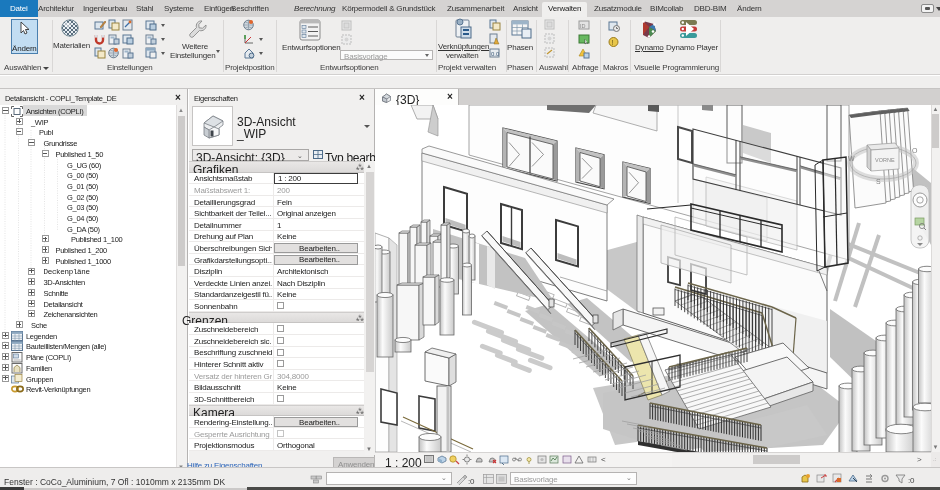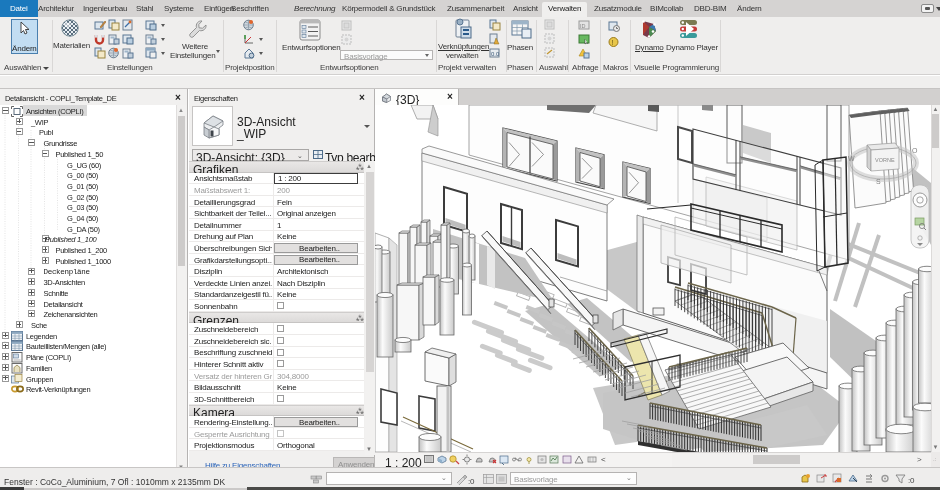--- a/index.html
+++ b/index.html
@@ -294,21 +294,21 @@
 <div class="abs t7" style="left:67px;top:160.5px;">G_UG (60)</div>
 <div class="abs t7" style="left:67px;top:171.2px;">G_00 (50)</div>
 <div class="abs t7" style="left:67px;top:181.9px;">G_01 (50)</div>
 <div class="abs t7" style="left:67px;top:192.6px;">G_02 (50)</div>
 <div class="abs t7" style="left:67px;top:203.3px;">G_03 (50)</div>
 <div class="abs t7" style="left:67px;top:214.0px;">G_04 (50)</div>
 <div class="abs t7" style="left:67px;top:224.7px;">G_DA (50)</div>
 <div class="abs" style="left:41.5px;top:235.4px;width:7px;height:7px;border:1px solid #999;background:#fff;"></div>
 <div class="abs" style="left:42.7px;top:238.3px;width:4.6px;height:1px;background:#555;"></div>
 <div class="abs" style="left:44.5px;top:236.6px;width:1px;height:4.6px;background:#555;"></div>
-<div class="abs t7" style="left:45px;top:235.4px;font-style:italic;">Published 1_100</div>
+<div class="abs t7" style="left:71px;top:235.4px;">Published 1_100</div>
 <div class="abs" style="left:41.5px;top:246.1px;width:7px;height:7px;border:1px solid #999;background:#fff;"></div>
 <div class="abs" style="left:42.7px;top:249.0px;width:4.6px;height:1px;background:#555;"></div>
 <div class="abs" style="left:44.5px;top:247.3px;width:1px;height:4.6px;background:#555;"></div>
 <div class="abs t7" style="left:55.5px;top:246.1px;">Published 1_200</div>
 <div class="abs" style="left:41.5px;top:256.8px;width:7px;height:7px;border:1px solid #999;background:#fff;"></div>
 <div class="abs" style="left:42.7px;top:259.7px;width:4.6px;height:1px;background:#555;"></div>
 <div class="abs" style="left:44.5px;top:258.0px;width:1px;height:4.6px;background:#555;"></div>
 <div class="abs t7" style="left:55.5px;top:256.8px;">Published 1_1000</div>
 <div class="abs" style="left:28px;top:267.5px;width:7px;height:7px;border:1px solid #999;background:#fff;"></div>
 <div class="abs" style="left:29.2px;top:270.4px;width:4.6px;height:1px;background:#555;"></div>
@@ -452,21 +452,21 @@
 <div class="abs t8" style="left:277px;top:278.8px;color:#222;">Nach Disziplin</div>
 <div class="abs" style="left:189px;top:288.6px;width:175px;height:11.6px;background:#fff;border-bottom:1px solid #eceae9;"></div>
 <div class="abs" style="left:273px;top:288.6px;width:1px;height:11.6px;background:#eceae9;"></div>
 <div class="abs t8" style="left:194px;top:290.4px;color:#222;width:78px;overflow:hidden;">Standardanzeigestil fü...</div>
 <div class="abs t8" style="left:277px;top:290.4px;color:#222;">Keine</div>
 <div class="abs" style="left:189px;top:300.2px;width:175px;height:11.6px;background:#fff;border-bottom:1px solid #eceae9;"></div>
 <div class="abs" style="left:273px;top:300.2px;width:1px;height:11.6px;background:#eceae9;"></div>
 <div class="abs t8" style="left:194px;top:302.0px;color:#222;width:78px;overflow:hidden;">Sonnenbahn</div>
 <div class="cb" style="left:277px;top:302.2px;"></div>
 <div class="abs" style="left:189px;top:311.8px;width:175px;height:11.6px;background:linear-gradient(#e9e7e6,#dcdad9);border-top:1px solid #cfcdcc;border-bottom:1px solid #c6c4c3;"></div>
-<div class="abs t8d" style="left:193px;top:313.6px;">Grenzen</div>
+<div class="abs t8d" style="left:182px;top:313.6px;">Grenzen</div>
 <div class="abs" style="left:356px;top:312.8px;font-size:7px;color:#555;">⁂</div>
 <div class="abs" style="left:189px;top:323.4px;width:175px;height:11.6px;background:#fff;border-bottom:1px solid #eceae9;"></div>
 <div class="abs" style="left:273px;top:323.4px;width:1px;height:11.6px;background:#eceae9;"></div>
 <div class="abs t8" style="left:194px;top:325.2px;color:#222;width:78px;overflow:hidden;">Zuschneidebereich</div>
 <div class="cb" style="left:277px;top:325.4px;"></div>
 <div class="abs" style="left:189px;top:335.0px;width:175px;height:11.6px;background:#fff;border-bottom:1px solid #eceae9;"></div>
 <div class="abs" style="left:273px;top:335.0px;width:1px;height:11.6px;background:#eceae9;"></div>
 <div class="abs t8" style="left:194px;top:336.8px;color:#222;width:78px;overflow:hidden;">Zuschneidebereich sic...</div>
 <div class="cb" style="left:277px;top:337.0px;"></div>
 <div class="abs" style="left:189px;top:346.6px;width:175px;height:11.6px;background:#fff;border-bottom:1px solid #eceae9;"></div>
@@ -502,21 +502,21 @@
 <div class="abs t8" style="left:194px;top:429.6px;color:#9b9b9b;width:78px;overflow:hidden;">Gesperrte Ausrichtung</div>
 <div class="cb" style="left:277px;top:429.8px;border-color:#c4c4c4;"></div>
 <div class="abs" style="left:189px;top:439.4px;width:175px;height:11.6px;background:#fff;border-bottom:1px solid #eceae9;"></div>
 <div class="abs" style="left:273px;top:439.4px;width:1px;height:11.6px;background:#eceae9;"></div>
 <div class="abs t8" style="left:194px;top:441.2px;color:#222;width:78px;overflow:hidden;">Projektionsmodus</div>
 <div class="abs t8" style="left:277px;top:441.2px;color:#222;">Orthogonal</div>
 <div class="abs" style="left:365px;top:161px;width:10px;height:294px;background:#f2f1f0;"></div>
 <div class="abs" style="left:366px;top:163px;font-size:6px;color:#777;">▲</div>
 <div class="abs" style="left:366px;top:446px;font-size:6px;color:#777;">▼</div>
 <div class="abs" style="left:366px;top:172px;width:8px;height:200px;background:#d6d4d3;"></div>
-<div class="abs t8" style="left:205px;top:461px;color:#2a63b8;text-decoration:underline;text-align:right;">Hilfe zu Eigenschaften</div>
+<div class="abs t8" style="left:187px;top:461px;color:#2a63b8;text-decoration:underline;text-align:right;">Hilfe zu Eigenschaften</div>
 <div class="abs" style="left:333px;top:457px;width:42px;height:14px;background:#d4d2d1;border:1px solid #b9b7b6;"></div>
 <div class="abs t8" style="left:338px;top:460px;color:#8f8f8f;">Anwenden</div>
 <div class="abs" style="left:375px;top:89px;width:565px;height:16px;background:#d2d0cf;"></div>
 <div class="abs" style="left:375px;top:89px;width:84px;height:16px;background:#fdfdfc;border-right:1px solid #b5b3b2;"></div>
 <svg class="abs" style="left:381px;top:92px;" width="11" height="11">
 <path d="M1.5 5 L5.5 2 L9.5 4.5 L9.5 8.5 L5.5 10.5 L1.5 9 Z" fill="#e8eaec" stroke="#6a7078" stroke-width="0.7"></path>
 <path d="M1.5 5 L5.5 2 L9.5 4.5 L5.8 7 Z" fill="#d5dade" stroke="#6a7078" stroke-width="0.7"></path>
 <path d="M1.5 5 L5.8 7 L5.8 10.5 L1.5 9 Z" fill="#c2c8ce" stroke="#6a7078" stroke-width="0.7"></path>
   </svg>
 <div class="abs t8d" style="left:396px;top:93px;">{3D}</div>

